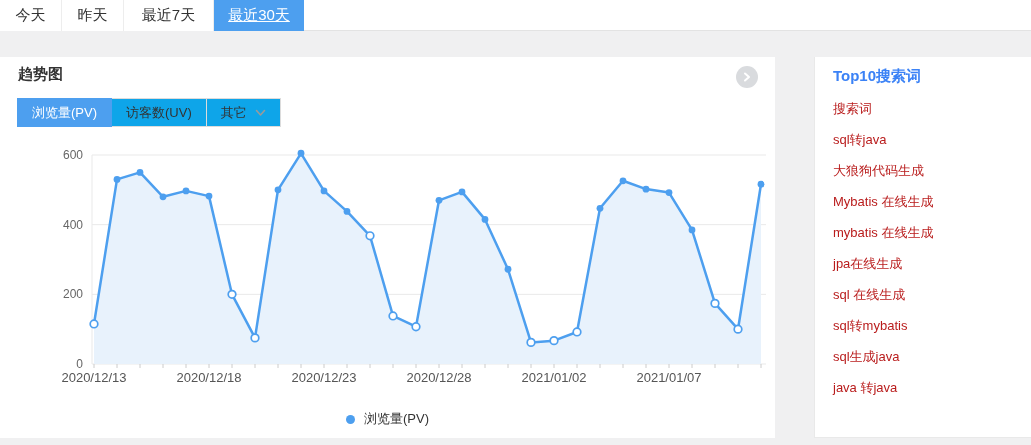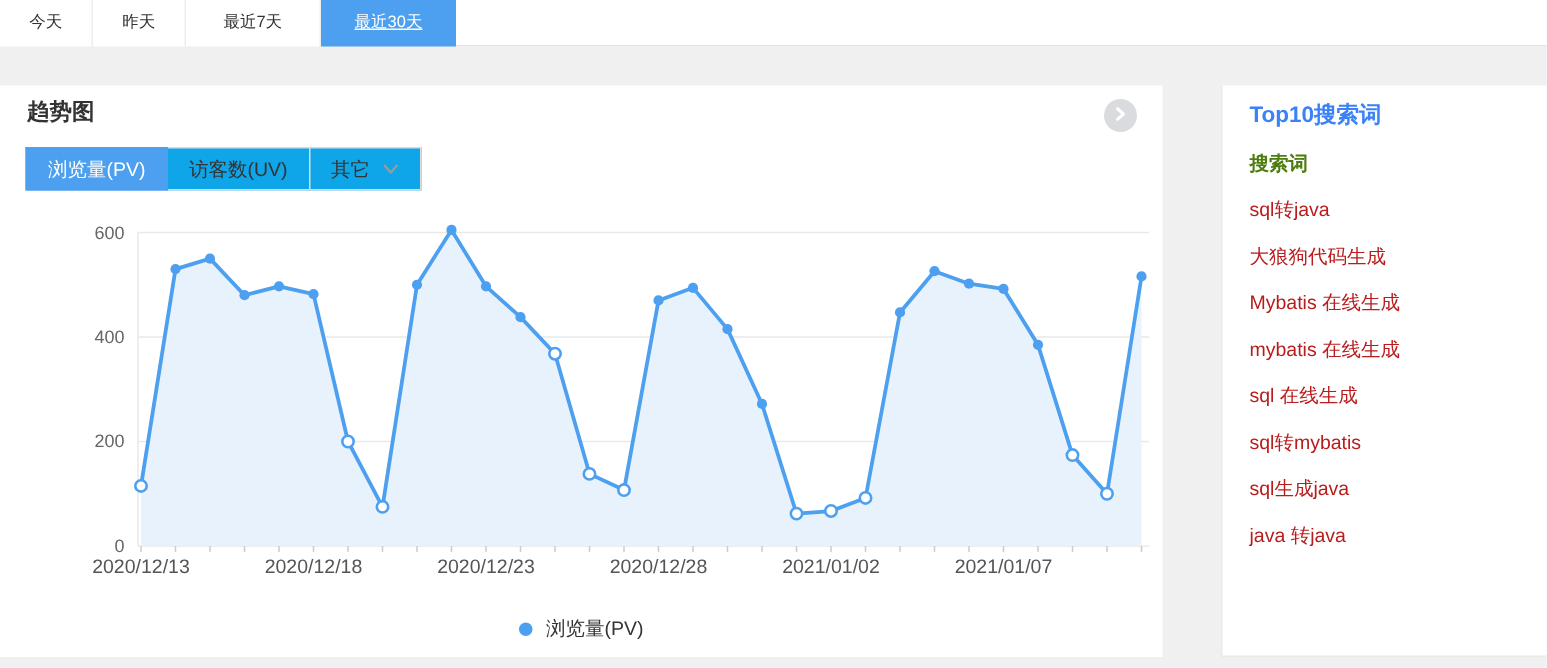--- a/index.html
+++ b/index.html
@@ -2,21 +2,21 @@
 <html><head>
 <meta charset="utf-8">
 <style>
   * { margin:0; padding:0; box-sizing:border-box; }
   html,body { width:1031px; height:445px; overflow:hidden;
     font-family:"Liberation Sans","DejaVu Sans",sans-serif; background:#f0f0f1; }
 
   
   .topbar { position:absolute; left:0; top:0; width:1031px; height:31px;
     background:#ffffff; border-bottom:1px solid #e3e3e3; display:flex; }
-  .date-tab { height:31px; line-height:30px; text-align:center; font-size:11px;
+  .date-tab { height:31px; line-height:30px; text-align:center; font-size:15px;
     color:#333; cursor:pointer; border-right:1px solid #ededed; background:#fff; }
   .date-tab.w62 { width:62px; } .date-tab.w90 { width:90px; }
   .date-tab.active { background:#4d9fef; color:#fff; border-right:none;text-decoration:underline; }
 
   
   .panel { position:absolute; left:0; top:57px; width:775px; height:381px; background:#fff;padding-left:40px; }
   .panel-title { position:absolute; left:18px; top:8px; font-size:15px; font-weight:bold; color:#333; }
   .collapse-btn { position:absolute; left:736px; top:9px; width:22px; height:22px;
     border-radius:50%; background:#d9dbde; display:flex; align-items:center;
     justify-content:center; cursor:pointer; }
@@ -36,21 +36,21 @@
   .legend-dot { width:9px; height:9px; border-radius:50%; margin-right:9px; }
   .legend-label { font-size:13px; color:#333; }
 
   
   .sidebar { position:absolute; left:814px; top:57px; width:217px; height:381px;
     background:#fff; border-left:1px solid #e9e9e9; border-bottom:1px solid #e9e9e9; }
   .sidebar-title { position:absolute; left:18px; top:10px; font-size:15px; font-weight:bold; color:#3b82f6; }
   .search-list { position:absolute; left:0; top:36px; width:100%; }
   .search-row { height:31px; line-height:31px; padding-left:18px; font-size:13px;
     color:#b91c1c; white-space:nowrap; overflow:hidden; }
-  .search-row.header { color:#4d7c0f;font-weight:bold; }
+  .search-row.header { color:#b91c1c; }
 </style>
 </head>
 <body>
 
 <div class="topbar">
   <div class="date-tab w62">今天</div>
   <div class="date-tab w62">昨天</div>
   <div class="date-tab w90">最近7天</div>
   <div class="date-tab w90 active">最近30天</div>
 </div>
@@ -170,18 +170,19 @@
 </div>
 
 <div class="sidebar">
   <div class="sidebar-title">Top10搜索词</div>
   <div class="search-list">
     <div class="search-row header">搜索词</div>
     <div class="search-row">sql转java</div>
     <div class="search-row">大狼狗代码生成</div>
     <div class="search-row">Mybatis 在线生成</div>
     <div class="search-row">mybatis 在线生成</div>
+    <div class="search-row">jpa在线生成</div>
     <div class="search-row">sql 在线生成</div>
     <div class="search-row">sql转mybatis</div>
     <div class="search-row">sql生成java</div>
     <div class="search-row">java 转java</div>
   </div>
 </div>
 
 </body></html>

